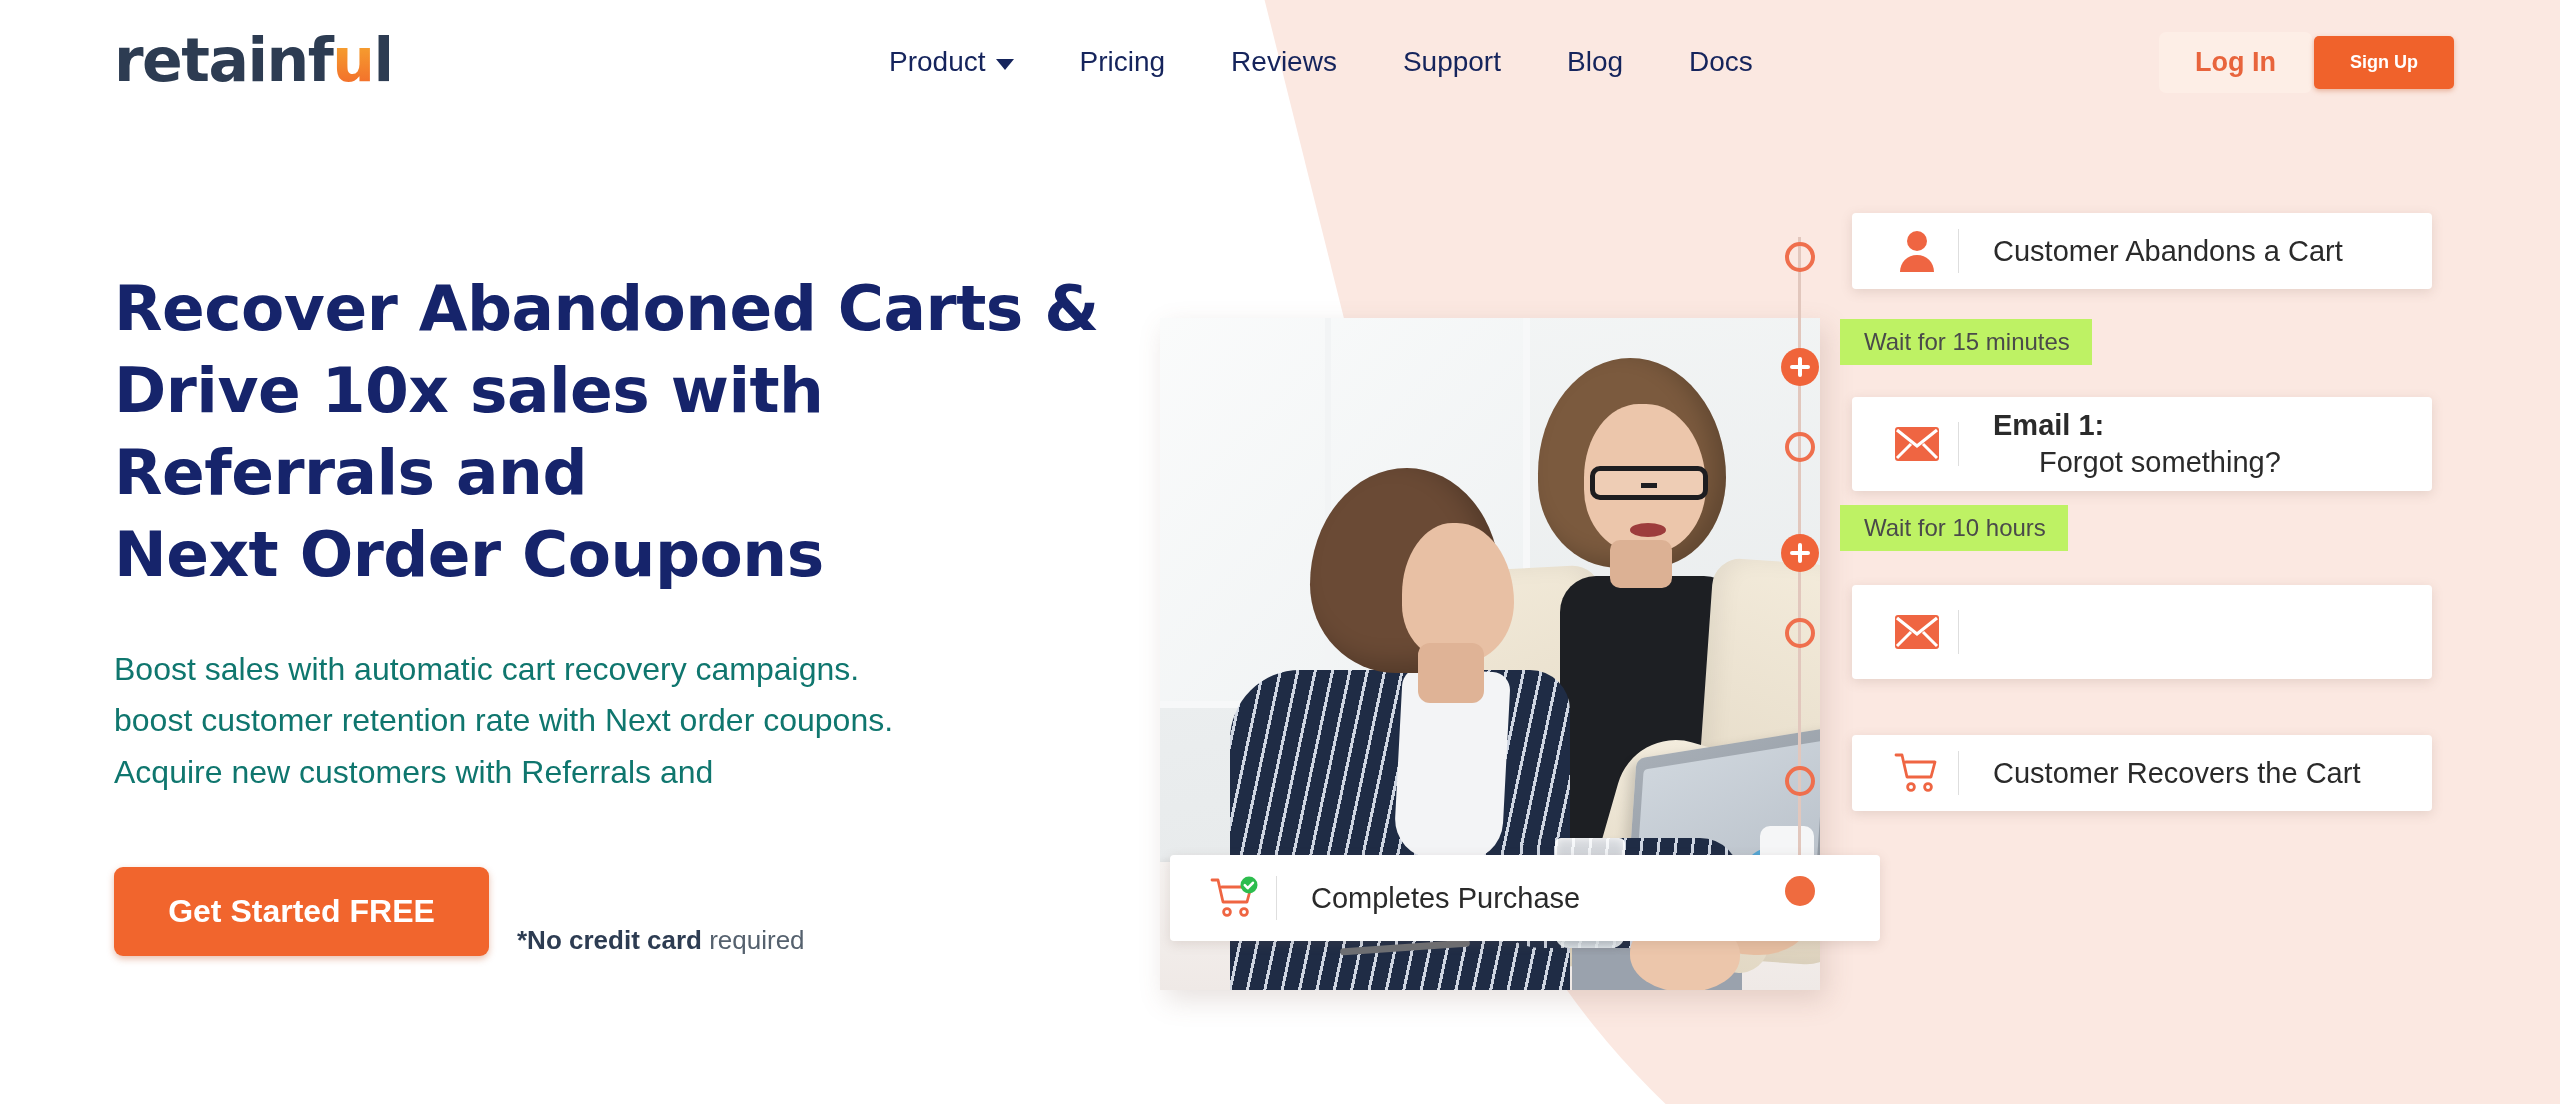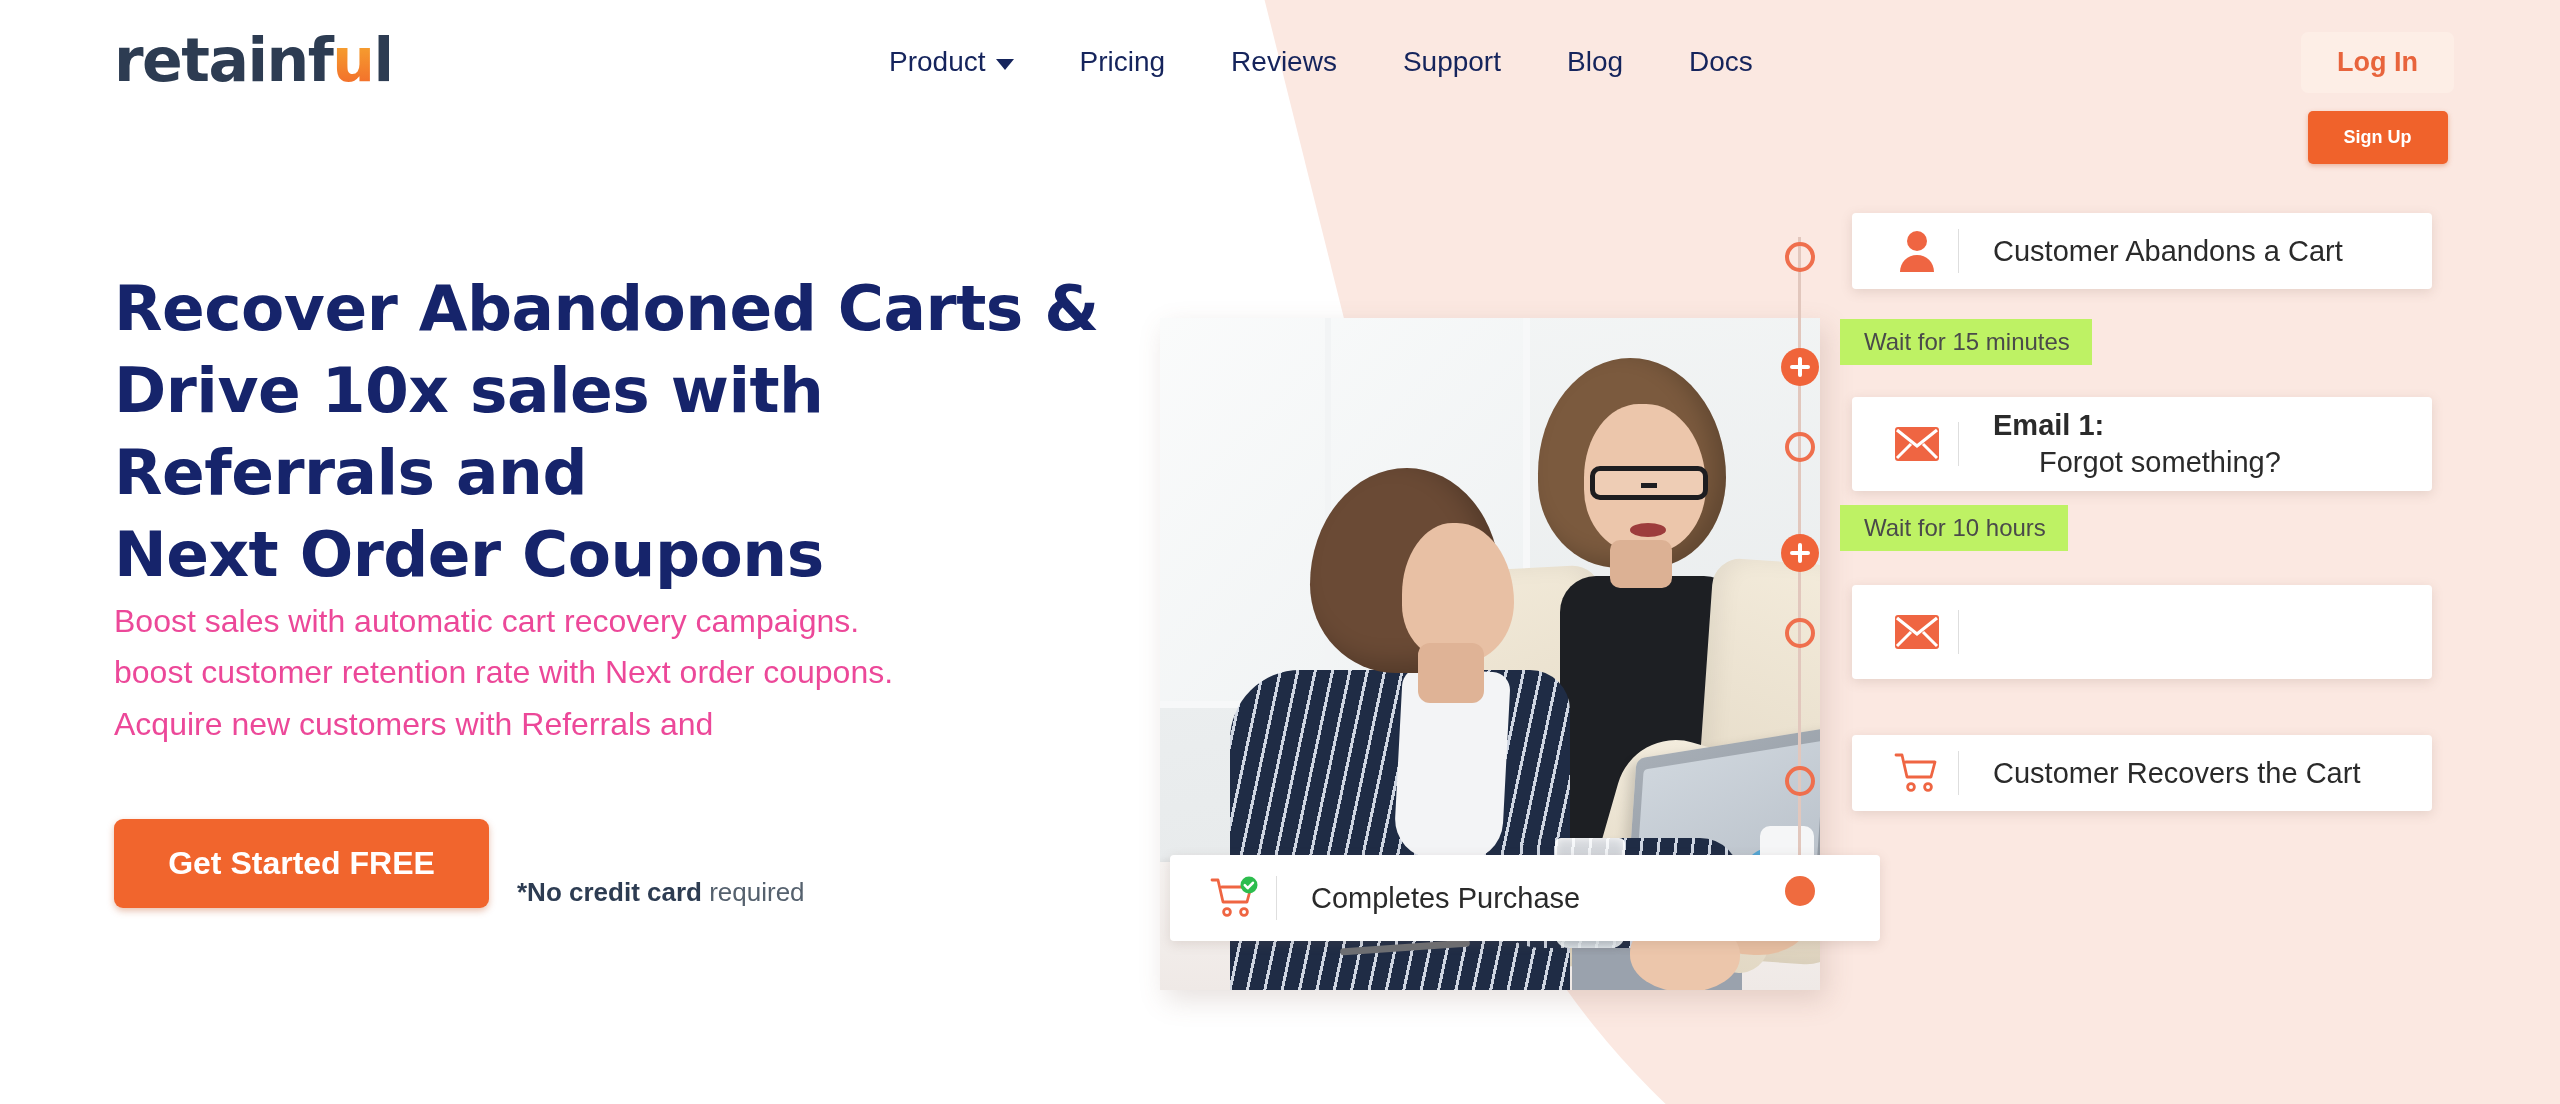--- a/index.html
+++ b/index.html
@@ -62,21 +62,21 @@
   }
   .caret{
     width:0;height:0;
     border-left:9px solid transparent;
     border-right:9px solid transparent;
     border-top:11px solid #15245c;
     display:inline-block;
     margin-top:4px;
   }
 
-  .auth{ position:absolute; right:106px; top:32px; display:flex; align-items:center; gap:18px;flex-direction:column; }
+  .auth{ position:absolute; right:106px; top:32px; display:flex; align-items:center; gap:2px; }
   .btn-login{
     background:#fdeee6; color:#e8643c;
     border:none; border-radius:7px;
     font-size:27px; font-weight:600;
     padding:15px 36px;
     font-family:"Liberation Sans", sans-serif;
     cursor:pointer;
   }
   .btn-signup{
     background:#f0622b; color:#ffffff;
@@ -91,21 +91,22 @@
   
   .hero-left{ position:absolute; left:114px; top:268px; width:1040px; z-index:20; }
   .headline{
     color:#16246b;
     font-size:63px; font-weight:700; line-height:1.30;
     letter-spacing:-0.5px;
     font-family:"DejaVu Sans", sans-serif;
   }
   .headline .l{ display:block; }
   .subhead{
-    color:#ec4899;
+    margin-top:48px;
+    color:#0f766e;
     font-size:32px; line-height:1.62; font-weight:400;
   }
   .subhead .l{ display:block; }
 
   .cta-row{ margin-top:68px; display:flex; align-items:flex-end; }
   .btn-cta{
     background:#f1652d; color:#fff;
     border:none; border-radius:9px;
     font-size:32px; font-weight:700;
     padding:26px 0; width:375px; text-align:center;

